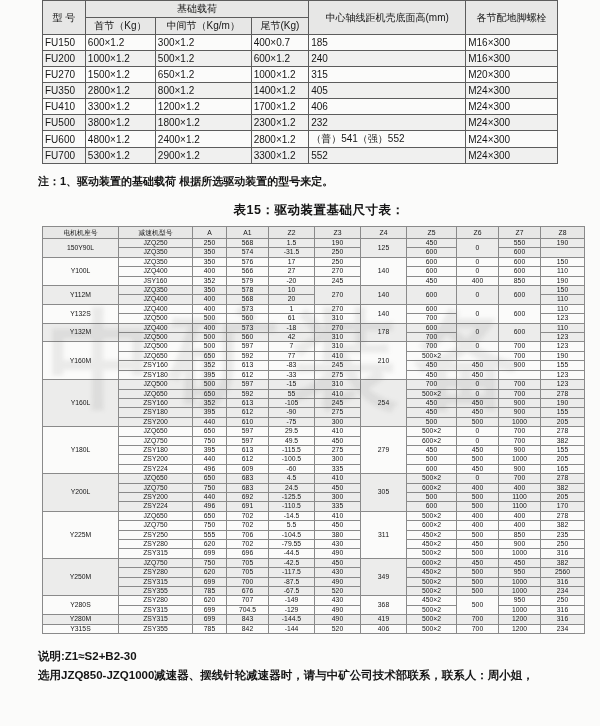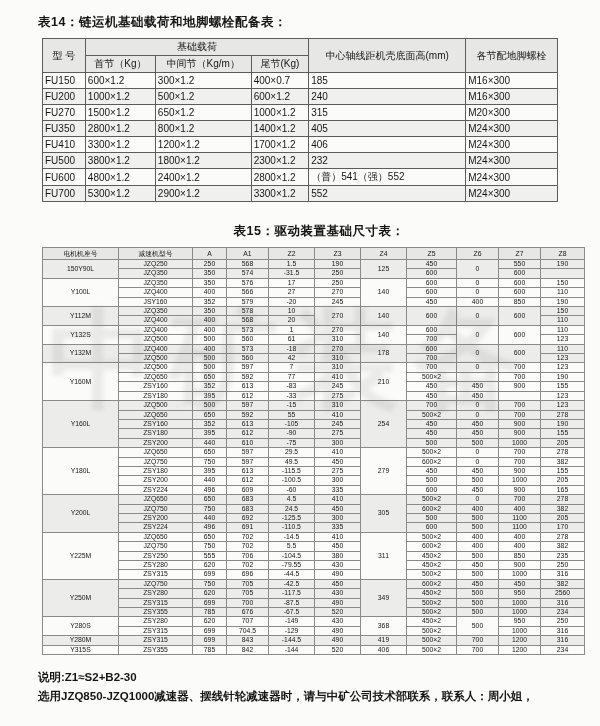--- a/index.html
+++ b/index.html
@@ -65,21 +65,20 @@
     white-space:nowrap;pointer-events:none;z-index:5;
   }
 </style>
 </head>
 <body>
 
 <div class="page">
 
   <div class="watermark">中矿装备</div>
 
-  <div class="tbl-title">表14：链运机基础载荷和地脚螺栓配备表：</div>
 
   <table id="table14">
       <thead>
         <tr>
           <th rowspan="2">型 号</th>
           <th colspan="3">基础载荷</th>
           <th rowspan="2" class="hdr-wrap">中心轴线距机壳底面高(mm)</th>
           <th rowspan="2">各节配地脚螺栓</th>
         </tr>
         <tr>
@@ -150,20 +149,21 @@
           <td>5300×1.2</td>
           <td>2900×1.2</td>
           <td>3300×1.2</td>
           <td>552</td>
           <td>M24×300</td>
         </tr>
       </tbody>
     </table>
 
   <div class="notes">
+    <div class="n1">注：1、驱动装置的基础载荷 根据所选驱动装置的型号来定。</div>
   </div>
 
   <div class="tbl-title second">表15：驱动装置基础尺寸表：</div>
 
   <table id="table15">
       <colgroup>
         <col style="width: 76px;">
         <col style="width: 74px;">
         <col style="width: 34px;">
         <col style="width: 42px;">

